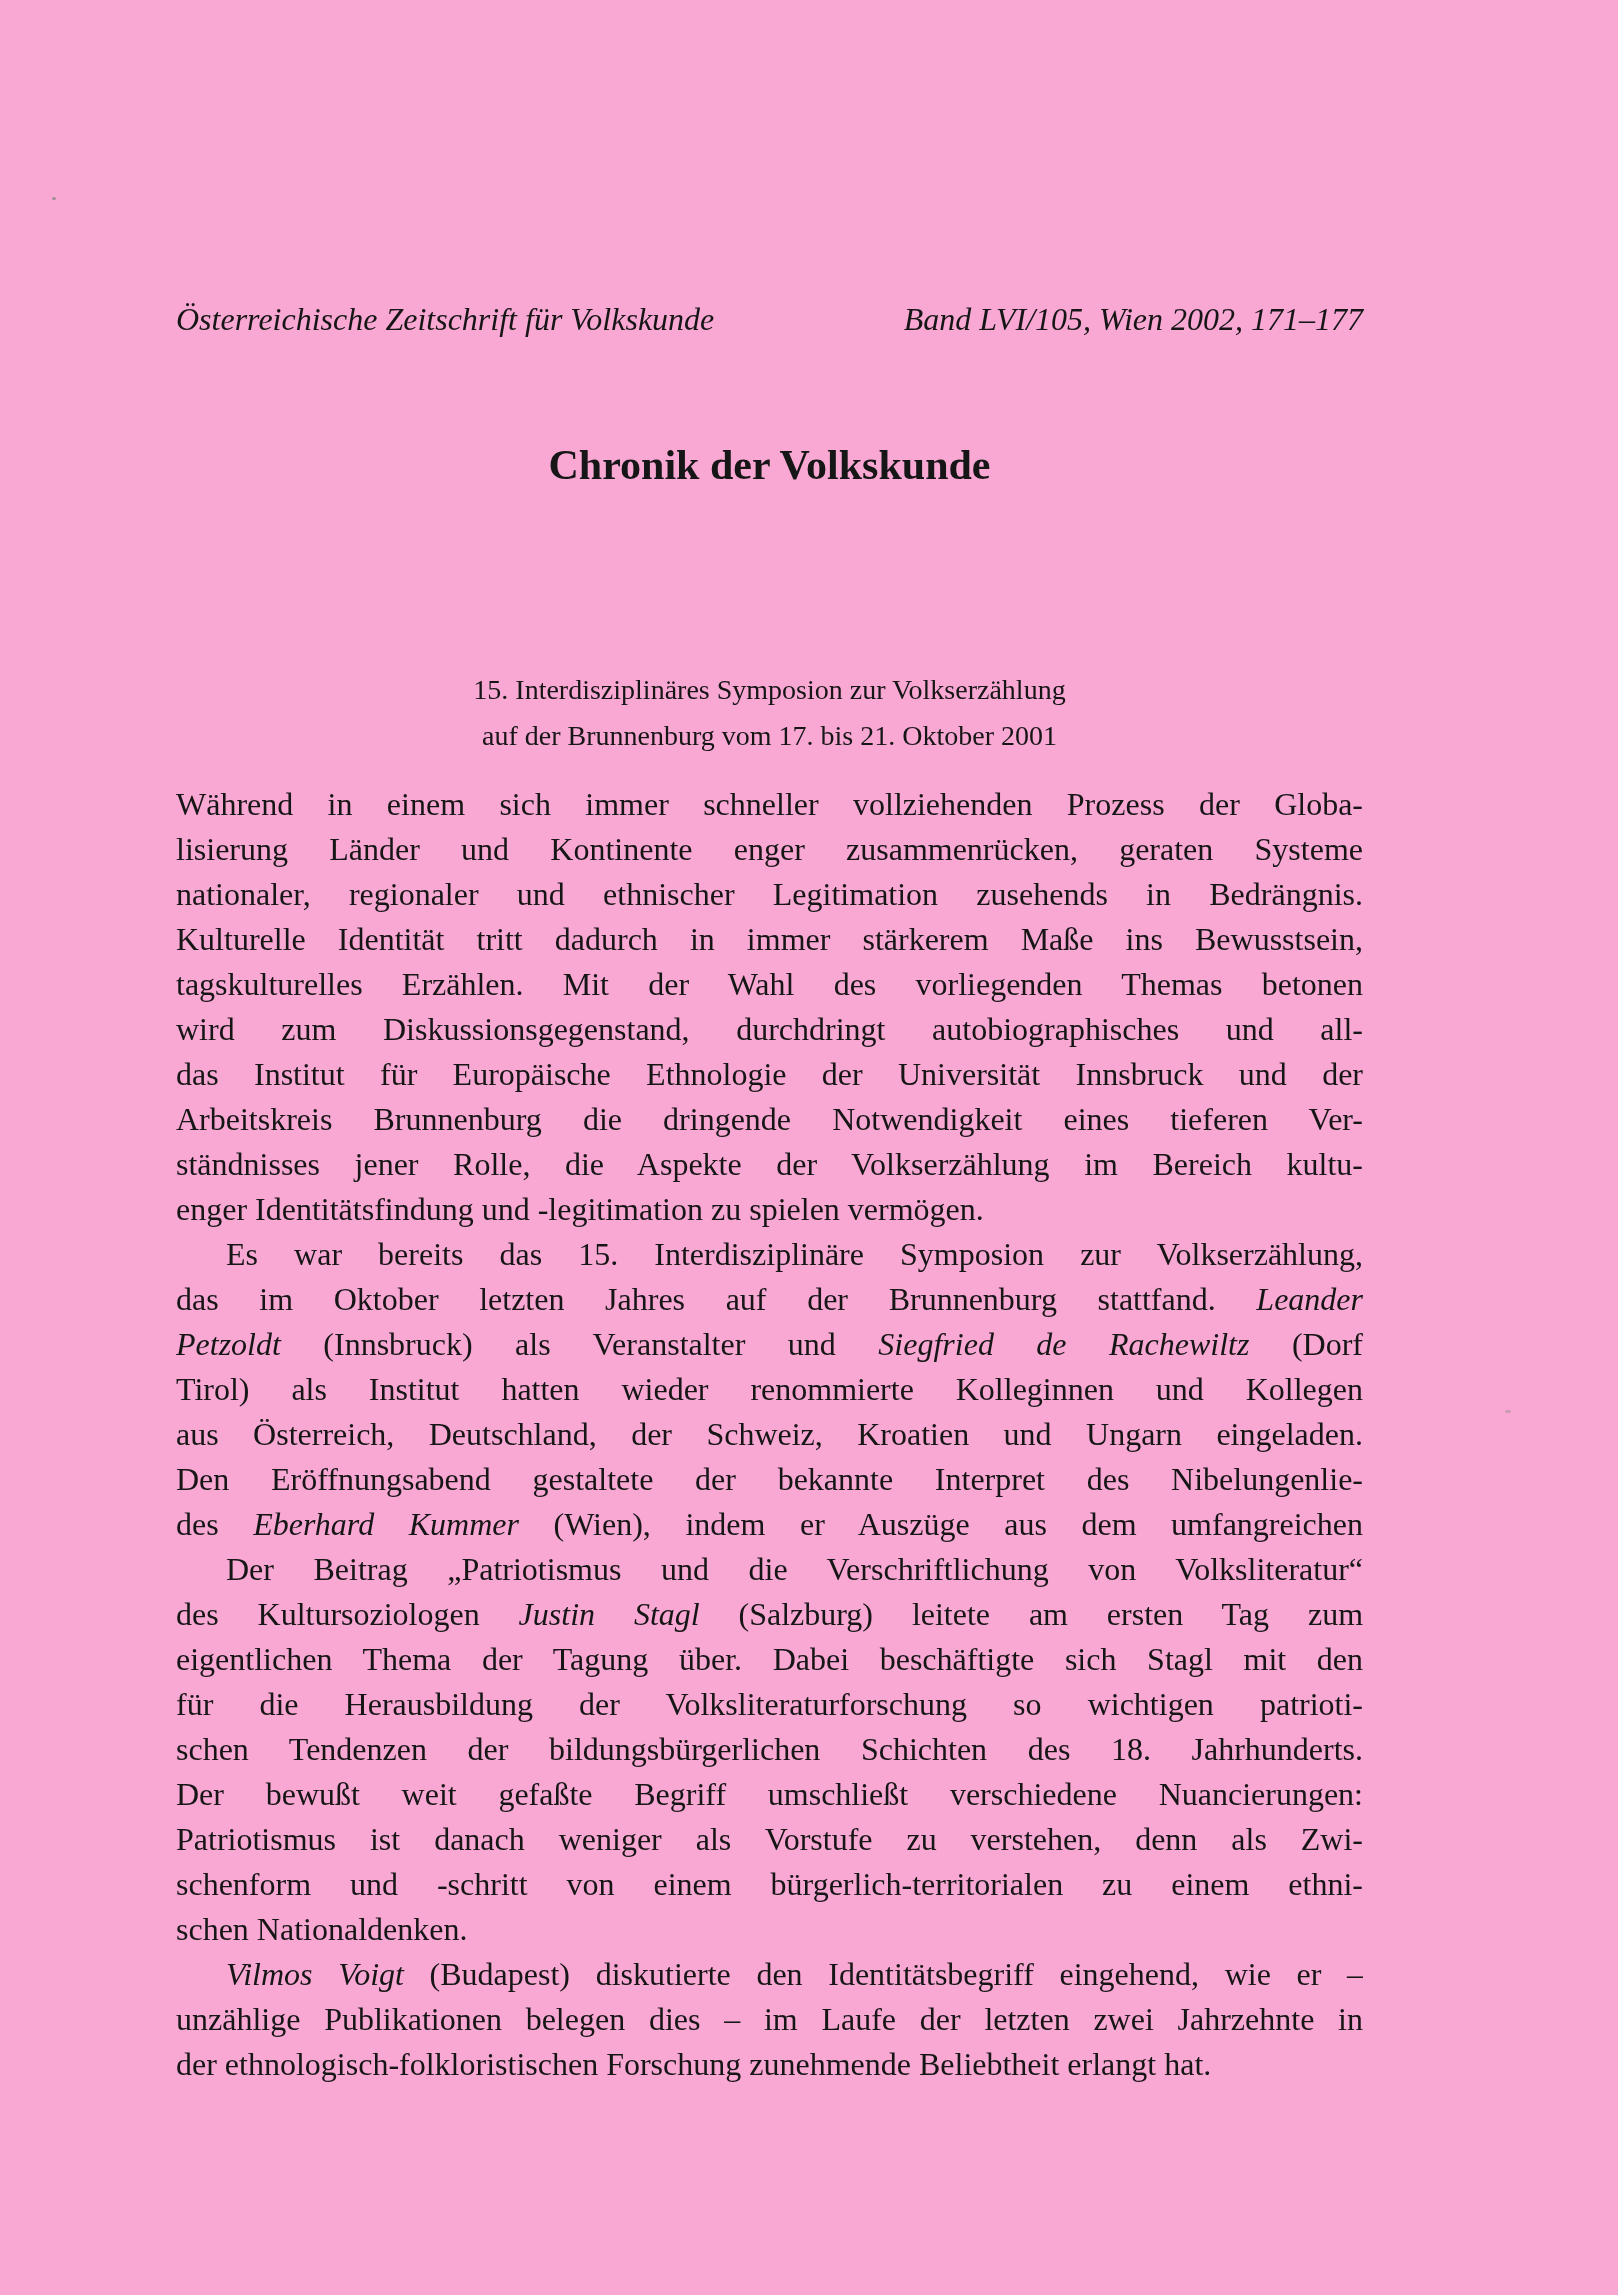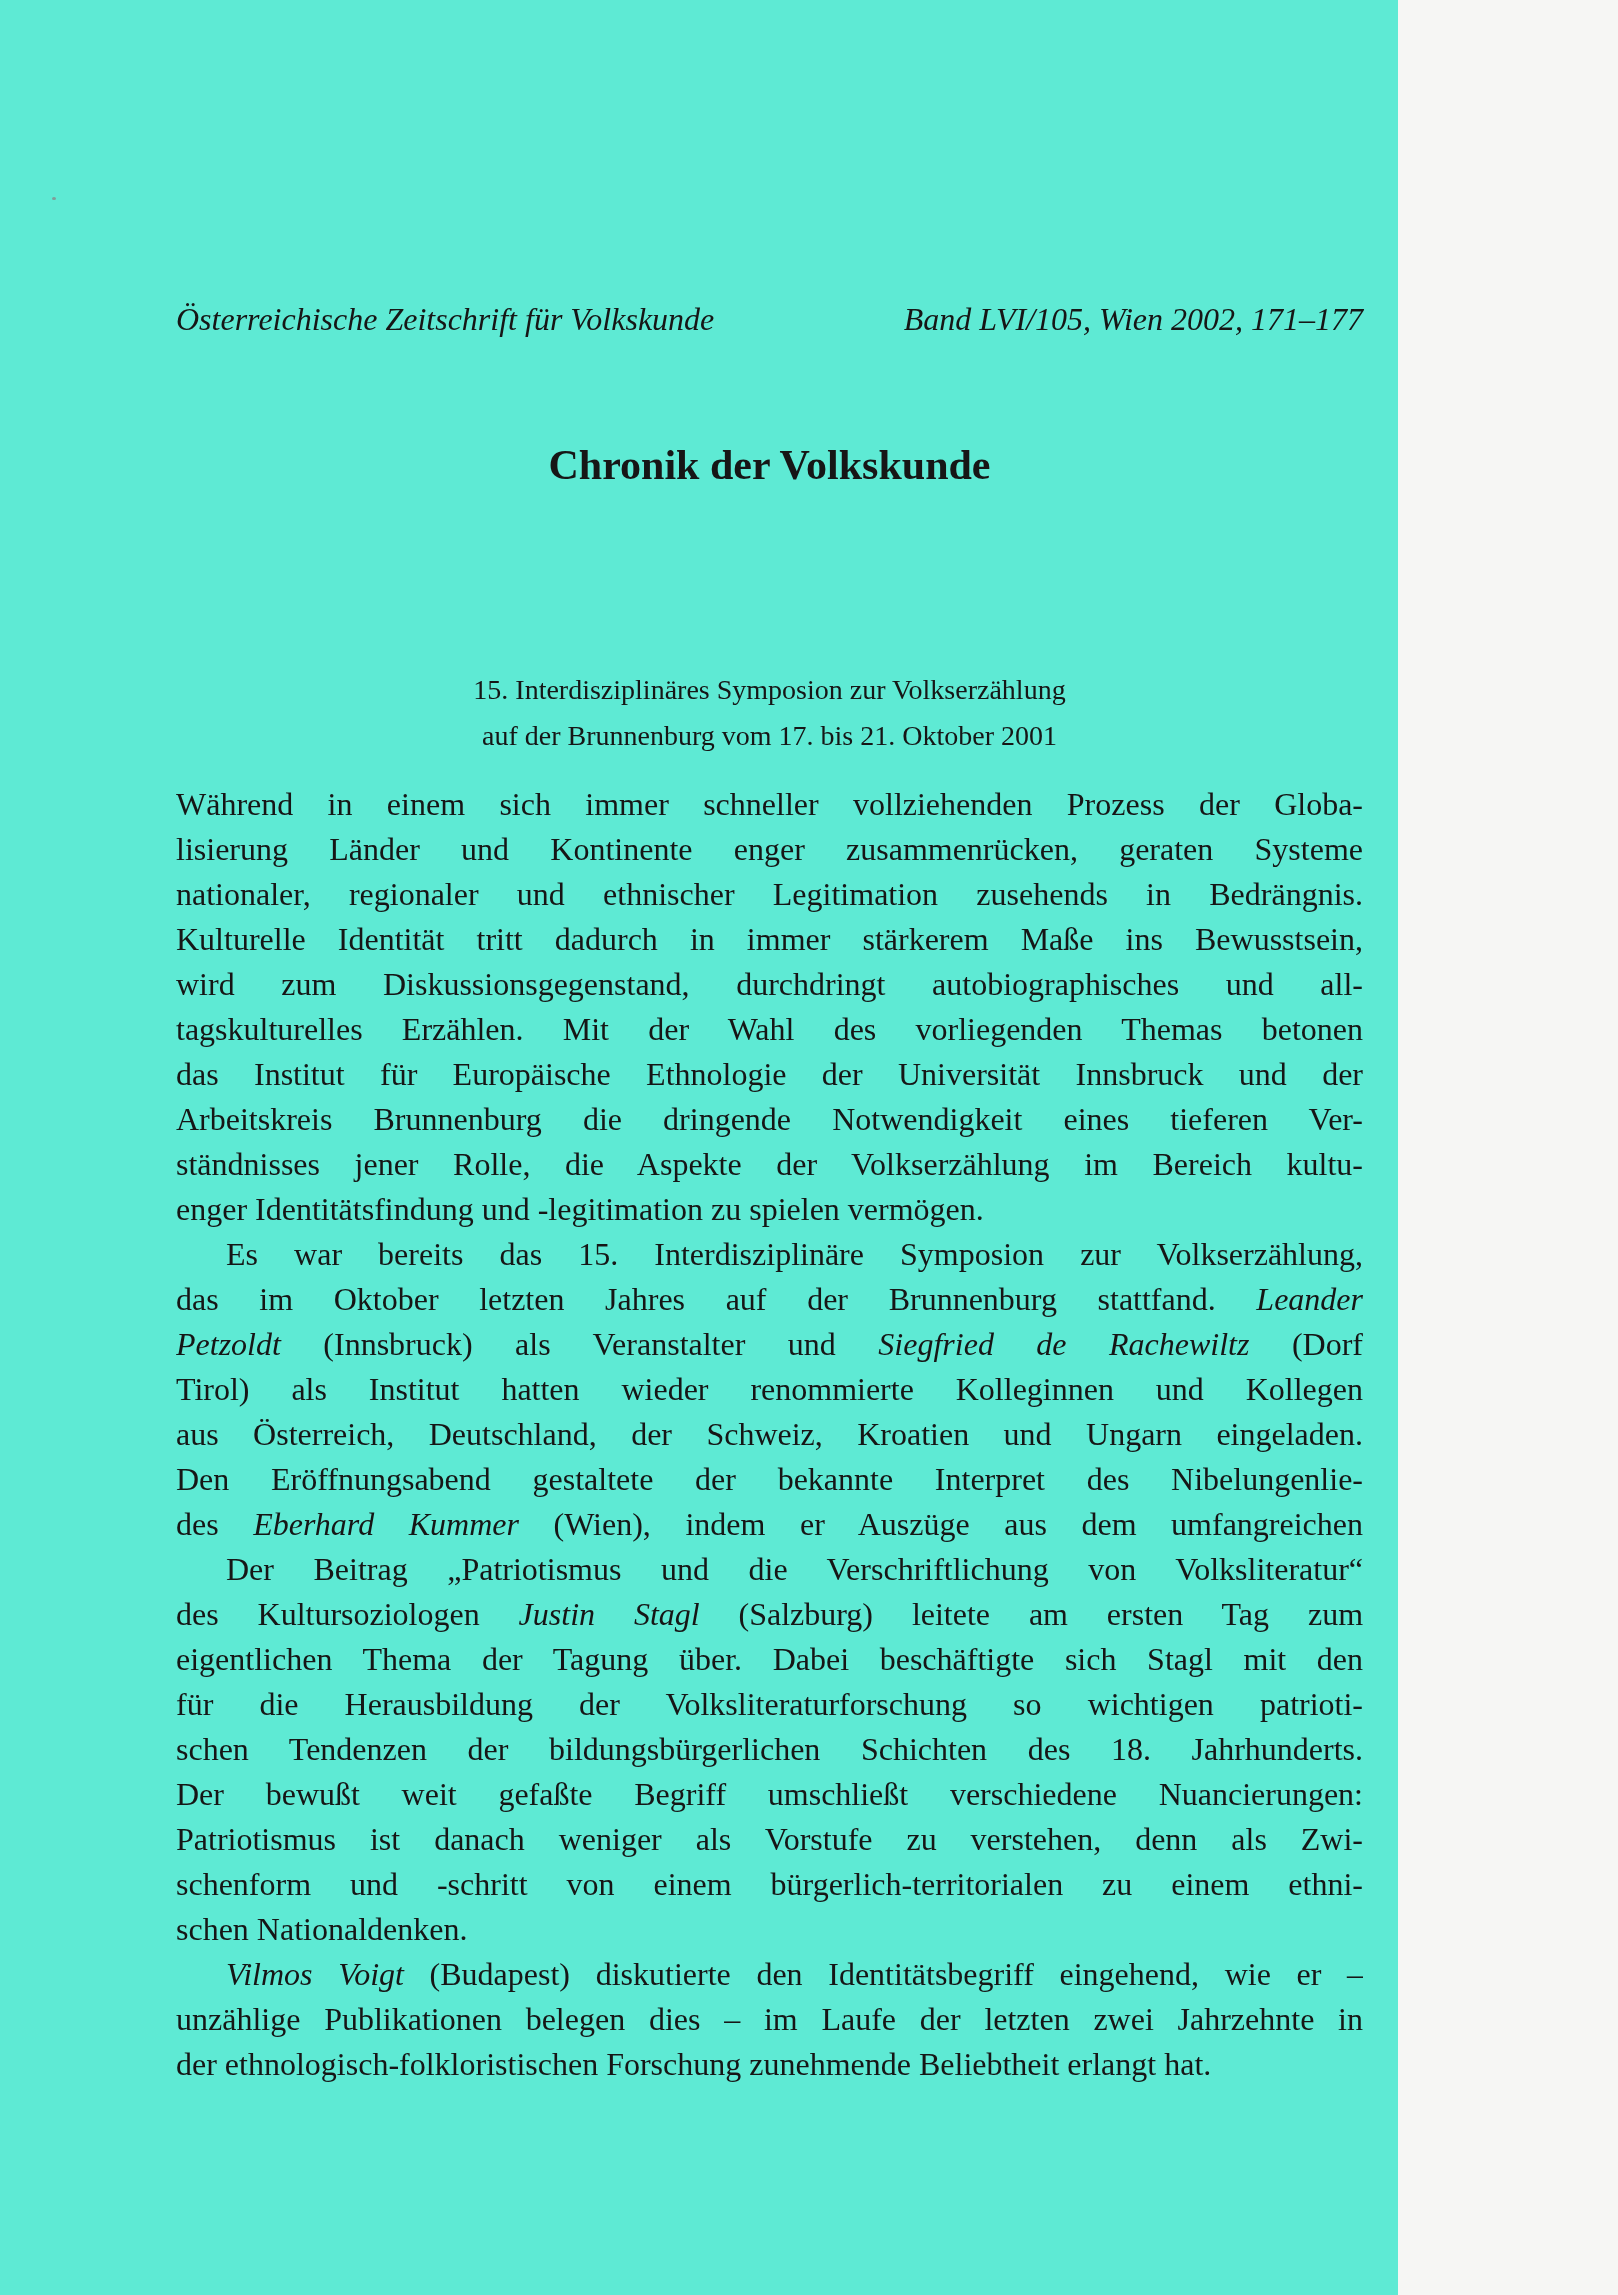--- a/index.html
+++ b/index.html
@@ -3,22 +3,22 @@
 <meta charset="utf-8">
 <style>
   html,body{margin:0;padding:0;}
   body{
     width:1618px;height:2295px;
     background:#f6f6f4;
     font-family:"Liberation Serif", serif;
   }
   .page{
     position:relative;
-    width:1398px;height:2295px;
-    background:#5eead4;
+    width:1618px;height:2295px;
+    background:#f9a8d4;
     color:#161616;
     overflow:hidden;
   }
   .header{
     position:absolute;
     left:176px; width:1187px; top:301px;
     display:flex; justify-content:space-between;
     font-style:italic; font-size:32px; line-height:1.15;
     white-space:nowrap;
   }
@@ -83,22 +83,22 @@
   <div class="event-info">
     <div>15. Interdisziplinäres Symposion zur Volkserzählung</div>
     <div>auf der Brunnenburg vom 17. bis 21. Oktober 2001</div>
   </div>
 
   <div class="article-body">
       <div class="line"><span>Während in einem sich immer schneller vollziehenden Prozess der Globa-</span></div>
       <div class="line"><span>lisierung Länder und Kontinente enger zusammenrücken, geraten Systeme</span></div>
       <div class="line"><span>nationaler, regionaler und ethnischer Legitimation zusehends in Bedrängnis.</span></div>
       <div class="line"><span>Kulturelle Identität tritt dadurch in immer stärkerem Maße ins Bewusstsein,</span></div>
+      <div class="line"><span>tagskulturelles Erzählen. Mit der Wahl des vorliegenden Themas betonen</span></div>
       <div class="line"><span>wird zum Diskussionsgegenstand, durchdringt autobiographisches und all-</span></div>
-      <div class="line"><span>tagskulturelles Erzählen. Mit der Wahl des vorliegenden Themas betonen</span></div>
       <div class="line"><span>das Institut für Europäische Ethnologie der Universität Innsbruck und der</span></div>
       <div class="line"><span>Arbeitskreis Brunnenburg die dringende Notwendigkeit eines tieferen Ver-</span></div>
       <div class="line"><span>ständnisses jener Rolle, die Aspekte der Volkserzählung im Bereich kultu-</span></div>
       <div class="line last"><span>enger Identitätsfindung und -legitimation zu spielen vermögen.</span></div>
       <div class="line indent"><span>Es war bereits das 15. Interdisziplinäre Symposion zur Volkserzählung,</span></div>
       <div class="line"><span>das im Oktober letzten Jahres auf der Brunnenburg stattfand. </span><span class="it">Leander</span></div>
       <div class="line"><span class="it">Petzoldt</span><span> (Innsbruck) als Veranstalter und </span><span class="it">Siegfried de Rachewiltz</span><span> (Dorf</span></div>
       <div class="line"><span>Tirol) als Institut hatten wieder renommierte Kolleginnen und Kollegen</span></div>
       <div class="line"><span>aus Österreich, Deutschland, der Schweiz, Kroatien und Ungarn eingeladen.</span></div>
       <div class="line"><span>Den Eröffnungsabend gestaltete der bekannte Interpret des Nibelungenlie-</span></div>

